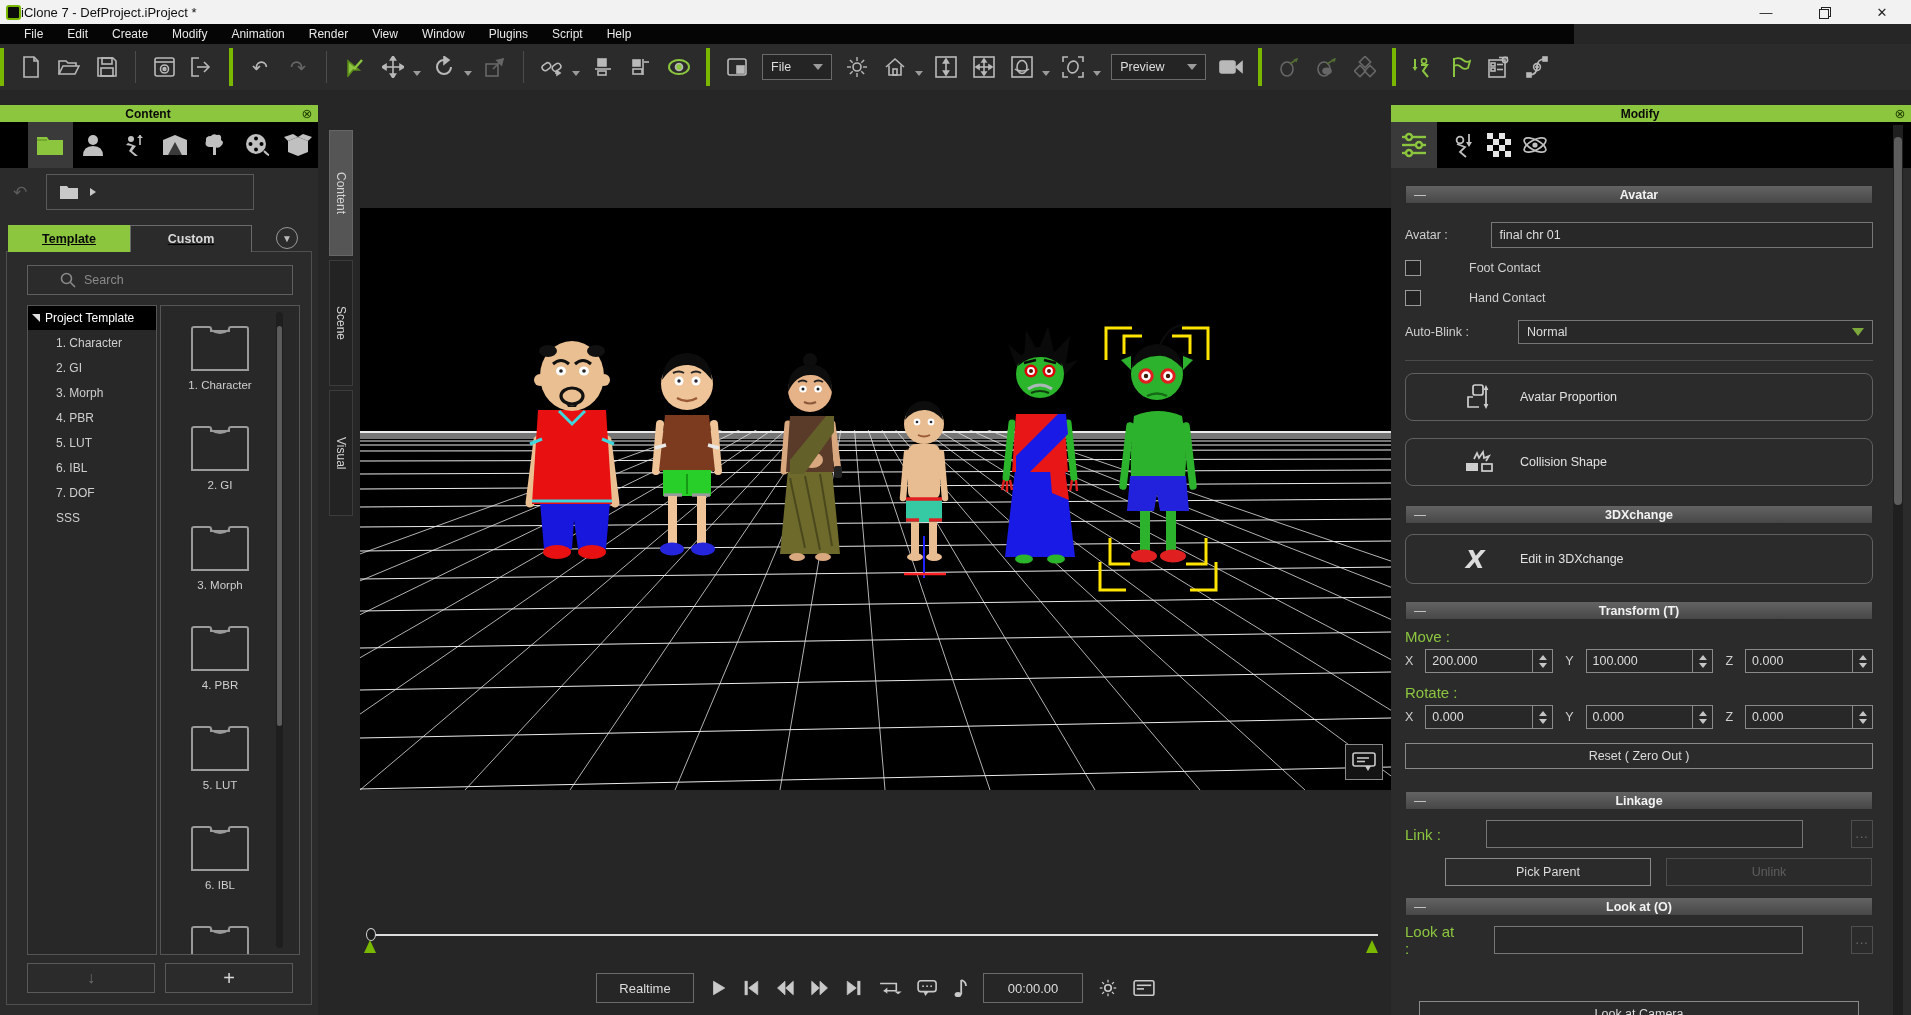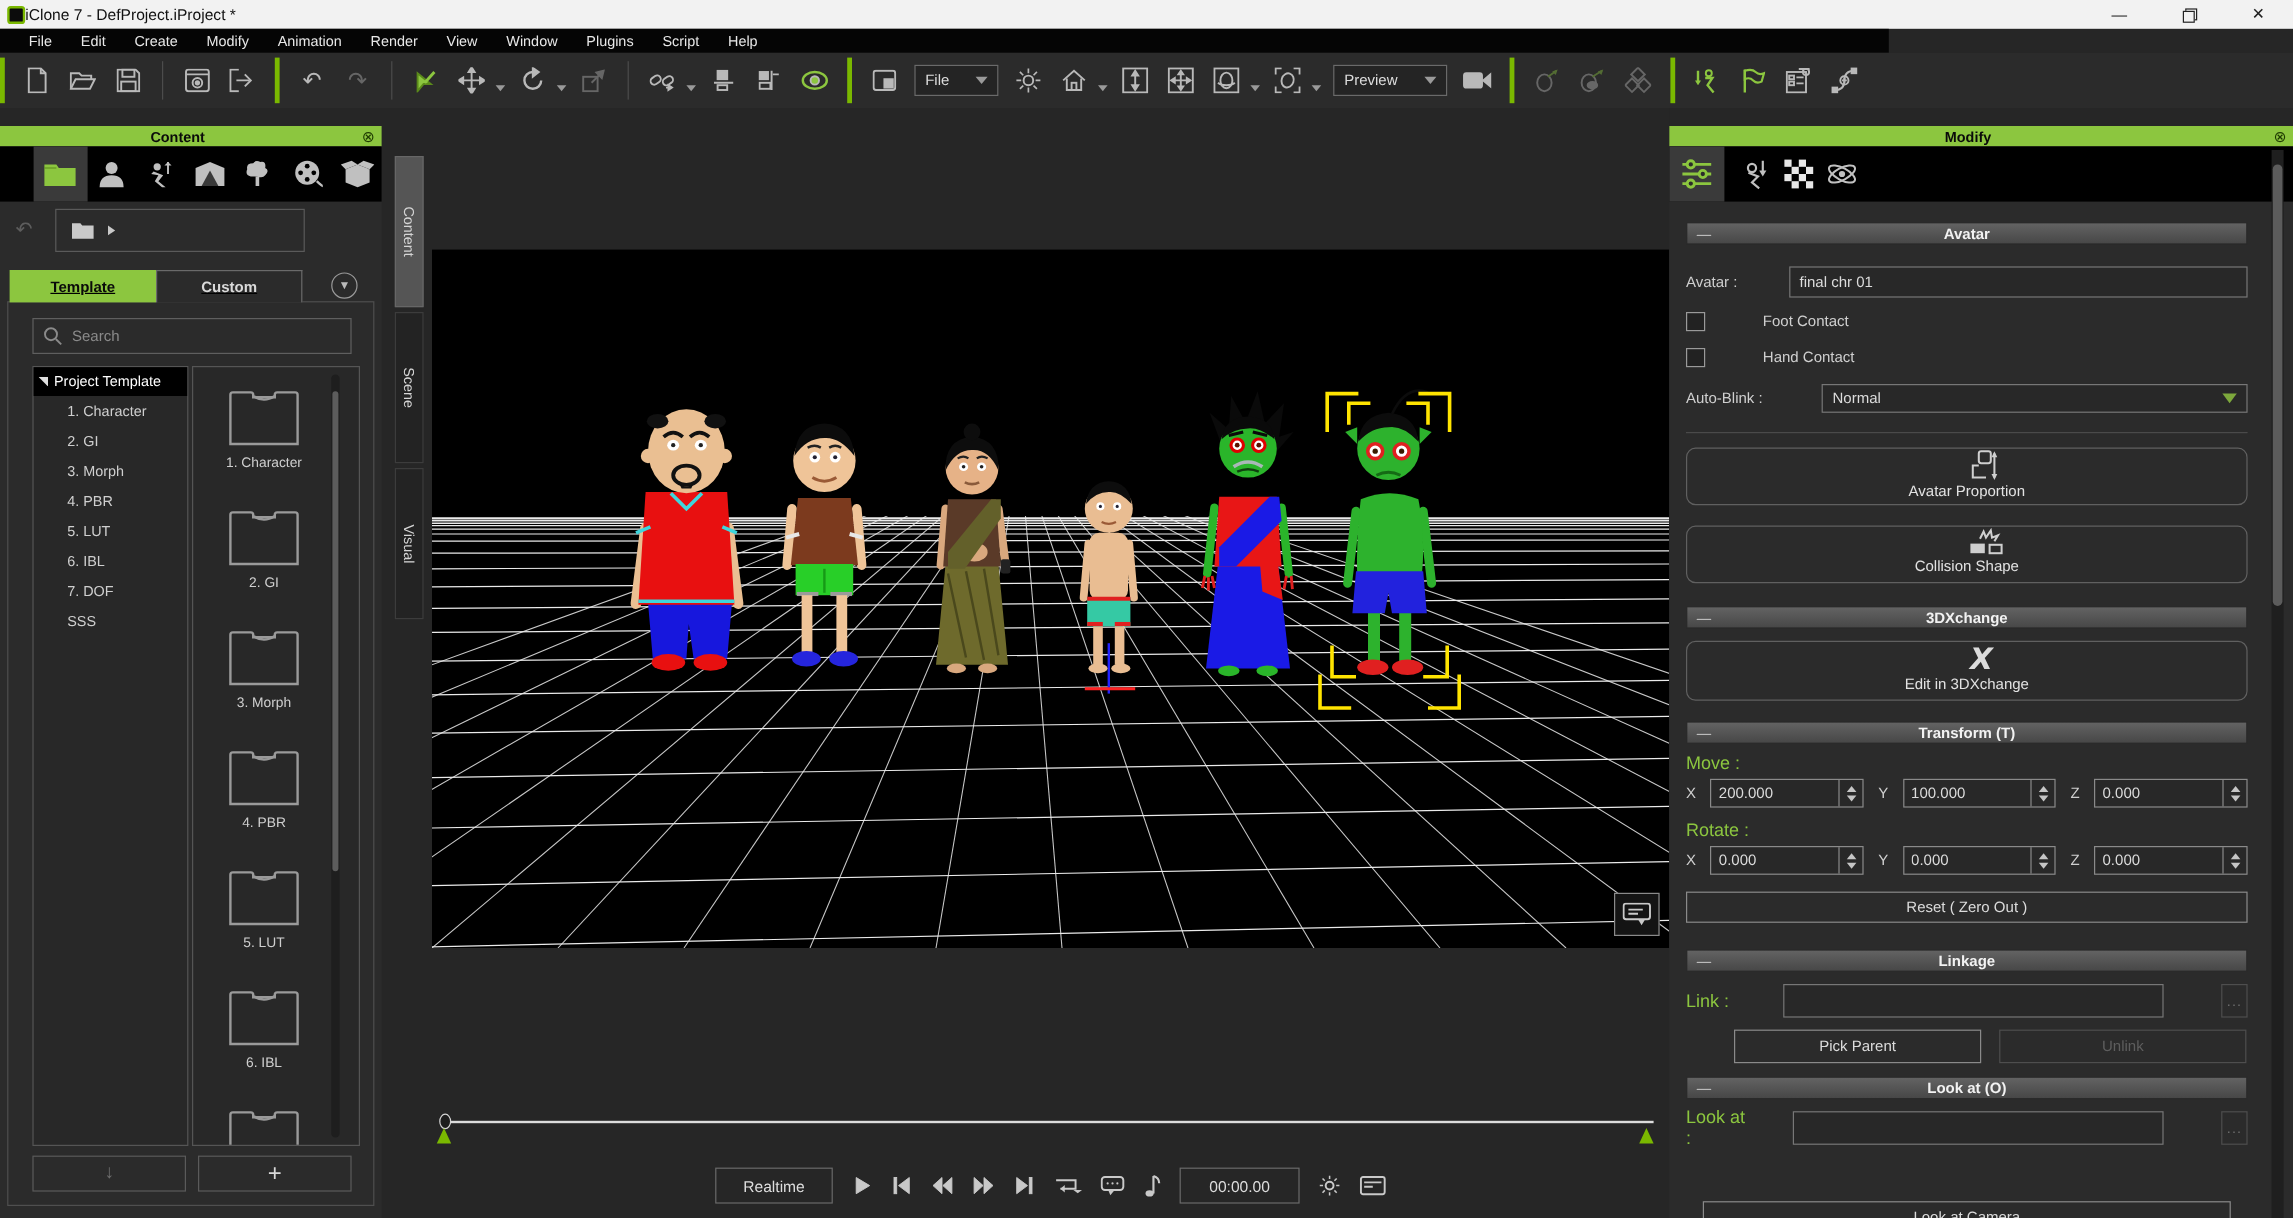--- a/index.html
+++ b/index.html
@@ -44,21 +44,21 @@
   .strip-ic svg { fill:#c0c0c0; stroke:none; }
   .crumb-row { position:absolute; left:0; top:67px; width:318px; height:40px; display:flex; align-items:center; }
   .crumb-undo { width:24px; margin-left:8px; color:#5d5d5d; font-size:17px; text-align:center; }
   .crumb-box { margin-left:14px; width:208px; height:36px; border:1px solid #5a5a5a; display:flex; align-items:center; }
   .ctabs { position:absolute; left:8px; top:120px; display:flex;text-decoration:underline; }
   .ctab { width:122px; height:27px; display:flex; align-items:center; justify-content:center; font-size:12.5px; font-weight:bold; }
   .ctab.active { background:#8cc63f; color:#0a0a0a; }
   .ctab.idle { background:#2b2b2b; color:#dadada; border:1px solid #6a6a6a; border-bottom:none; }
   .chev-circle { position:absolute; left:276px; top:122px; width:22px; height:22px; border:1px solid #9a9a9a; border-radius:50%; display:flex; align-items:center; justify-content:center; color:#bbb; font-size:10px; }
   .content-outline { position:absolute; left:6px; top:146px; width:306px; height:754px; border:1px solid #4f4f4f; }
-  .search-box { position:absolute; left:27px; top:160px; width:266px; height:30px; border:1px solid #5f5f5f; display:flex; align-items:center; }
+  .search-box { position:absolute; left:27px; top:160px; width:266px; height:30px; border:1px solid #5f5f5f; display:flex; align-items:center;padding-left:24px; }
   .search-box input { background:transparent; border:none; outline:none; color:#cfcfcf; font-size:12.5px; width:200px; }
   .search-box input::placeholder { color:#8a8a8a; }
   .tree-box { position:absolute; left:27px; top:200px; width:130px; height:650px; border:1px solid #555; background:#282828; font-size:12px; color:#cfcfcf; }
   .tree-root { background:#000; color:#fff; height:24px; display:flex; align-items:center; padding-left:4px; }
   .tree-tri { width:8px; height:8px; background:#e0e0e0; clip-path:polygon(0 0,100% 0,100% 100%); margin-right:5px; }
   .tree-item { height:25px; display:flex; align-items:center; padding-left:28px; }
   .thumb-box { position:absolute; left:160px; top:200px; width:140px; height:650px; border:1px solid #555; background:#282828; overflow:hidden; }
   .thumb { position:absolute; left:0; width:118px; text-align:center; }
   .thumb svg { stroke:#9a9a9a; fill:none; stroke-width:2; }
   .thumb .tlabel { font-size:11.5px; color:#cfcfcf; margin-top:3px; }
@@ -94,21 +94,21 @@
   .m-ic { width:32px; height:46px; margin:0 2px; display:flex; align-items:center; justify-content:center; }
   .m-content { position:absolute; left:14px; top:63px; width:468px; height:847px; }
   .sec-head { position:absolute; left:0; width:468px; height:19px; background:linear-gradient(#636363,#474747); border:1px solid #2a2a2a; display:flex; align-items:center; }
   .sec-head .minus { margin-left:8px; color:#cfcfcf; font-size:12px; line-height:10px; }
   .sec-head .stext { position:absolute; left:0; width:100%; text-align:center; color:#f2f2f2; font-size:12.5px; font-weight:bold; }
   .mlabel { color:#cfcfcf; font-size:12.5px; }
   .glabel { color:#8cc63f; font-size:15px; }
   .mfield { border:1px solid #777; background:#282828; color:#dcdcdc; font-size:12.5px; display:flex; align-items:center; padding:0 8px; }
   .mrow { position:absolute; left:0; width:468px; display:flex; align-items:center;gap:38px; }
   .checkbox { width:16px; height:16px; border:1px solid #9a9a9a; background:#222; margin-right:10px; }
-  .bigbtn { position:absolute; left:0; width:468px; height:48px; border:1px solid #606060; border-radius:8px; display:flex; align-items:center; color:#e2e2e2; font-size:12.5px;flex-direction:column; }
+  .bigbtn { position:absolute; left:0; width:468px; height:48px; border:1px solid #606060; border-radius:8px; display:flex; align-items:center; color:#e2e2e2; font-size:12.5px; }
   .bigbtn .bicon { width:30px; margin-left:58px; margin-right:26px; display:flex; justify-content:center; }
   .bigbtn svg { stroke:#cfcfcf; fill:none; stroke-width:1.7; }
   .smallbtn { height:28px; border:1px solid #8a8a8a; color:#dcdcdc; font-size:12.5px; display:flex; align-items:center; justify-content:center; }
   .smallbtn.disabled { border-color:#4e4e4e; color:#5e5e5e; }
   .axis-field { width:134px; height:24px; border:1px solid #8a8a8a; background:#282828; display:flex; align-items:center; }
   .axis-field input { flex:1; background:transparent; border:none; outline:none; color:#dcdcdc; font-size:12.5px; padding-left:6px; width:90px; }
   .spin { width:20px; height:100%; border-left:1px solid #8a8a8a; display:flex; flex-direction:column; align-items:center; justify-content:center; gap:3px; }
   .sp-up { width:0; height:0; border-left:4px solid transparent; border-right:4px solid transparent; border-bottom:5px solid #c5c5c5; }
   .sp-dn { width:0; height:0; border-left:4px solid transparent; border-right:4px solid transparent; border-top:5px solid #c5c5c5; }
   .more-btn { width:26px; height:28px; border:1px solid #4e4e4e; color:#6e6e6e; font-size:12px; display:flex; align-items:center; justify-content:center; letter-spacing:1px; }

